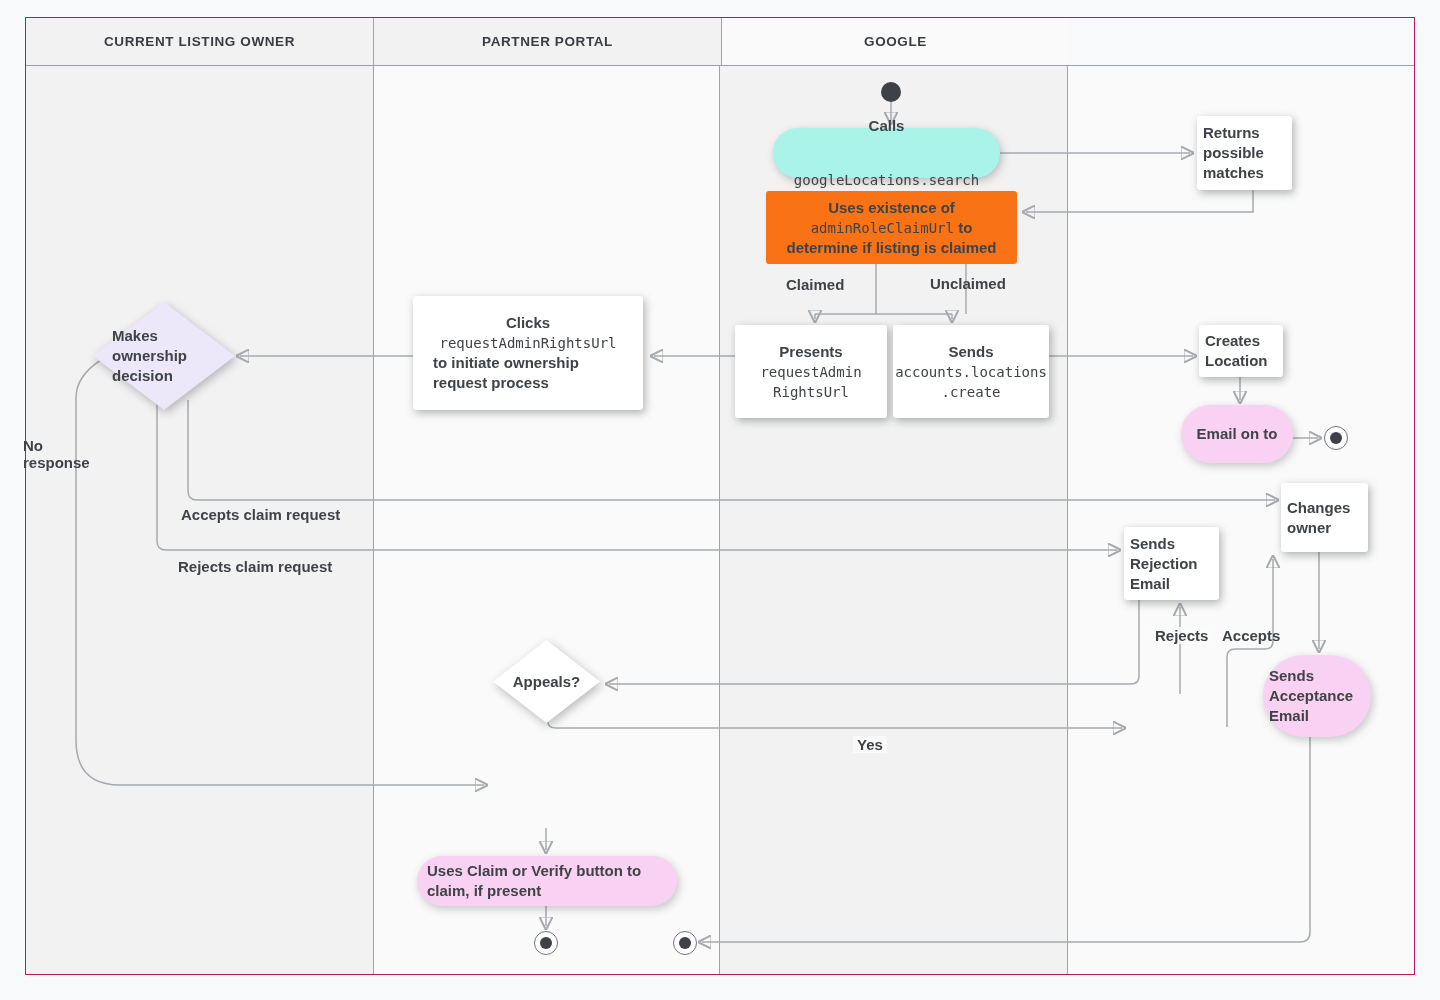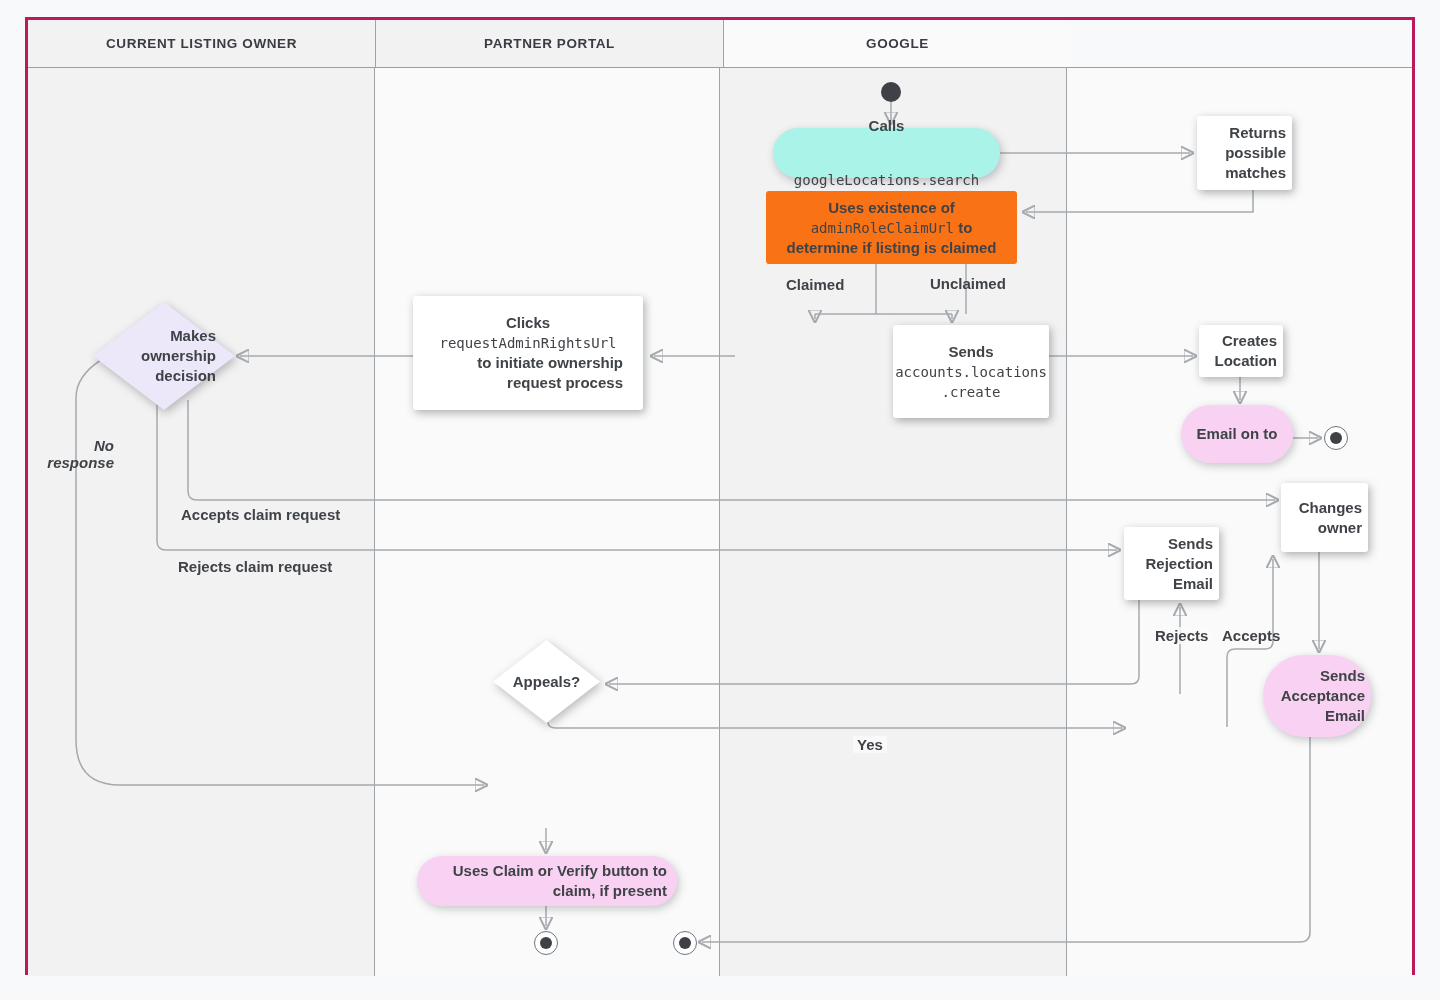--- a/index.html
+++ b/index.html
@@ -6,21 +6,21 @@
   body{
     width:1440px;height:1000px;position:relative;overflow:hidden;
     background:#f8f9fa;
     font-family:"Liberation Sans",sans-serif;
     color:#3f4347;
   }
   #canvas{position:absolute;left:0;top:0;width:1440px;height:1000px;}
 
   
   .frame{position:absolute;left:25px;top:17px;width:1390px;height:958px;
-         border:3px solid #be185d;box-sizing:border-box;z-index:0;}
+         border:1px solid #be185d;box-sizing:border-box;z-index:0;}
   .hdr-row{position:absolute;left:0;top:0;width:100%;height:48px;display:flex;
            border-bottom:1px solid #9aa0a6;box-sizing:border-box;}
   .body-row{position:absolute;left:0;top:48px;width:100%;height:908px;display:flex;}
   .lane,.hdr-cell{box-sizing:border-box;}
   .hdr-cell{display:flex;align-items:center;justify-content:center;
             font-size:13.5px;font-weight:700;letter-spacing:.6px;color:#393d42;}
   .c1{width:348px;} .c2{width:347px;} .c3{width:348px;} .c4{width:347px;}
   .shade-a{background:#f2f2f3;} .shade-b{background:#fafafa;}
   .vline{border-right:1px solid #9ea3a9;}
 
@@ -48,21 +48,21 @@
 
   .start-dot{position:absolute;width:20px;height:20px;border-radius:50%;background:#3e4247;z-index:2;}
   .end-node{position:absolute;width:24px;height:24px;border-radius:50%;background:#ffffff;
             border:1.5px solid #70757c;box-sizing:border-box;display:flex;align-items:center;
             justify-content:center;z-index:2;}
   .end-node .dot{width:12px;height:12px;border-radius:50%;background:#3e4247;}
 
   .edge-label{position:absolute;z-index:2;font-weight:700;font-size:15px;line-height:17px;
               color:#3f4347;white-space:nowrap;}
   .edge-label.bg{background:rgba(250,250,250,.85);padding:0 4px;}
-  .wrap-label{white-space:normal;text-align:right;}
+  .wrap-label{white-space:normal;text-align:left;}
 </style>
 </head>
 <body>
 
 <div id="canvas">
 
   <div class="frame">
     <div class="hdr-row">
       <div class="hdr-cell c1 shade-a vline">CURRENT LISTING OWNER</div>
       <div class="hdr-cell c3 shade-a vline">PARTNER PORTAL</div>
@@ -127,20 +127,25 @@
   <div class="node white" style="left:1197px;top:116px;width:95px;height:74px;">
     <span class="wrap-label">Returns possible matches</span>
   </div>
 
   <div class="node lav" style="left:766px;top:191px;width:251px;height:73px;">
     <span>Uses existence of</span>
     <span><span class="mono">adminRoleClaimUrl</span><span> to</span></span>
     <span>determine if listing is claimed</span>
   </div>
 
+  <div class="node white" style="left:735px;top:325px;width:152px;height:93px;">
+    <span>Presents</span>
+    <span class="mono">requestAdmin</span>
+    <span class="mono">RightsUrl</span>
+  </div>
 
   <div class="node white" style="left:893px;top:325px;width:156px;height:93px;">
     <span>Sends</span>
     <span class="mono">accounts.locations</span>
     <span class="mono">.create</span>
   </div>
 
   <div class="node white" style="left:413px;top:296px;width:230px;height:114px;">
     <span>Clicks</span>
     <span class="mono">requestAdminRightsUrl</span>
@@ -182,20 +187,20 @@
     <span class="txt">Appeals?</span>
   </div>
 
 
   <div class="node pink" style="left:417px;top:856px;width:260px;height:50px;border-radius:25px;">
     <span class="wrap-label" style="width:240px;">Uses Claim or Verify button to claim, if present</span>
   </div>
 
   <div class="edge-label" style="left:786px;top:276px;">Claimed</div>
   <div class="edge-label" style="left:930px;top:275px;">Unclaimed</div>
-  <div class="edge-label wrap-label" style="left:40px;top:437px;width:74px;white-space:normal;font-style:italic;">No response</div>
+  <div class="edge-label wrap-label" style="left:23px;top:437px;width:74px;white-space:normal;">No response</div>
   <div class="edge-label" style="left:181px;top:506px;">Accepts claim request</div>
   <div class="edge-label" style="left:178px;top:558px;">Rejects claim request</div>
   <div class="edge-label bg" style="left:1151px;top:627px;">Rejects</div>
   <div class="edge-label" style="left:1222px;top:627px;">Accepts</div>
   <div class="edge-label bg" style="left:853px;top:736px;">Yes</div>
 
 </div>
 
 </body></html>

